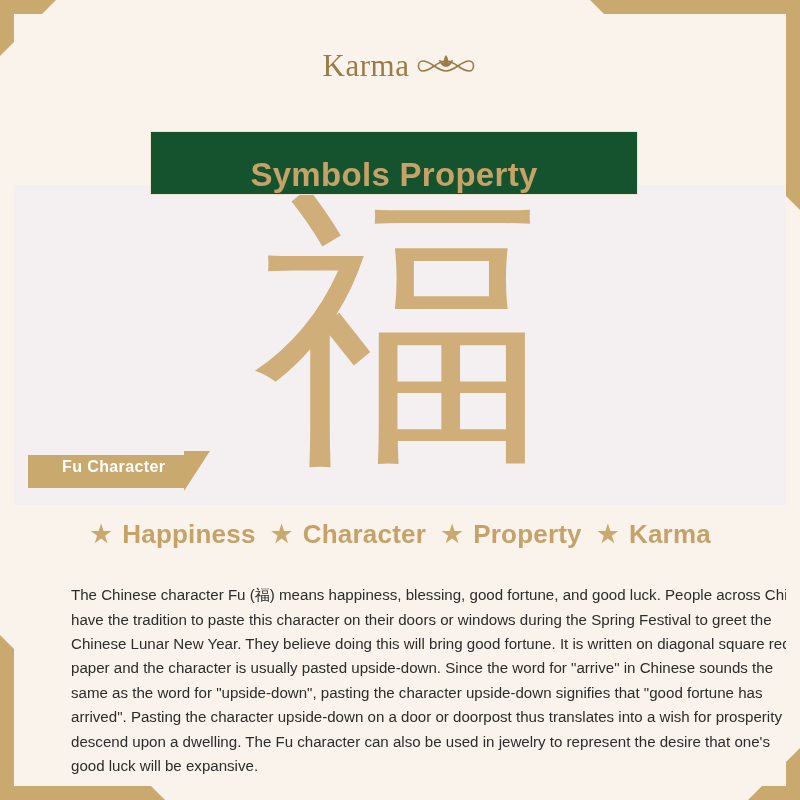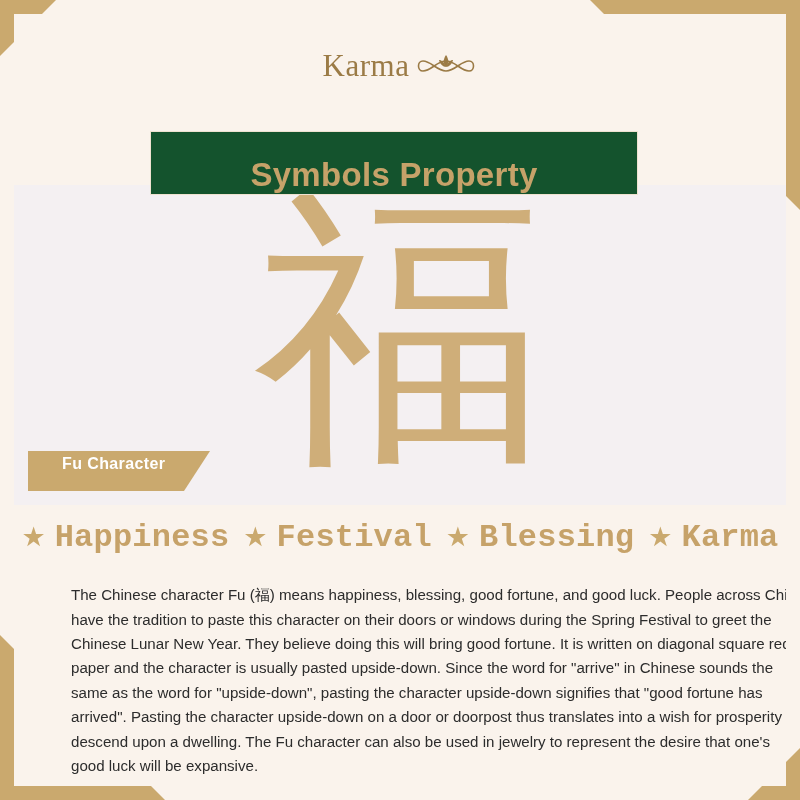--- a/index.html
+++ b/index.html
@@ -141,21 +141,21 @@
     height: 40px;
     z-index: 7;
     display: flex;
     align-items: center;
   }
   .ribbon-body {
     background: #caa96e;
     height: 25px;
     display: flex;
     align-items: center;
-    padding: 0 18px 15px 34px;
+    padding: 0 18px 8px 34px;
   }
   .ribbon-text {
     color: #ffffff;
     font-size: 16px;
     font-weight: bold;
     letter-spacing: 0.4px;
   }
   .ribbon-tail {
     width: 0;
     height: 0;
@@ -179,25 +179,24 @@
     display: inline-flex;
     align-items: center;
     gap: 9px;
   }
   .kw-star {
     color: #caa96e;
     font-size: 27px;
     line-height: 1;
   }
   .kw-label {
-    font-size: 32px;
+    font-size: 26px;
     font-weight: bold;
     color: #c6a269;
     letter-spacing: 0.2px;
-    font-family: Liberation Mono, monospace;
   }
 
   
   .body-copy {
     position: absolute;
     top: 568px;
     left: 35px;
     width: 736px;
     font-size: 15.1px;
     line-height: 1.62;
@@ -248,25 +247,25 @@
       <div class="ribbon-tail"></div>
     </div>
 
     <div class="keywords" style="top:505px;">
       <span class="kw">
         <span class="kw-star">★</span>
         <span class="kw-label">Happiness</span>
       </span>
       <span class="kw">
         <span class="kw-star">★</span>
-        <span class="kw-label">Festival</span>
-      </span>
-      <span class="kw">
-        <span class="kw-star">★</span>
-        <span class="kw-label">Blessing</span>
+        <span class="kw-label">Character</span>
+      </span>
+      <span class="kw">
+        <span class="kw-star">★</span>
+        <span class="kw-label">Property</span>
       </span>
       <span class="kw">
         <span class="kw-star">★</span>
         <span class="kw-label">Karma</span>
       </span>
     </div>
 
     <p class="body-copy" style="top:554px; left:21px;">The Chinese character Fu (福) means happiness, blessing, good fortune, and good luck. People across China have the tradition to paste this character on their doors or windows during the Spring Festival to greet the Chinese Lunar New Year. They believe doing this will bring good fortune. It is written on diagonal square red paper and the character is usually pasted upside-down. Since the word for "arrive" in Chinese sounds the same as the word for "upside-down", pasting the character upside-down signifies that "good fortune has arrived". Pasting the character upside-down on a door or doorpost thus translates into a wish for prosperity to descend upon a dwelling. The Fu character can also be used in jewelry to represent the desire that one's good luck will be expansive.</p>
 
   </div>

